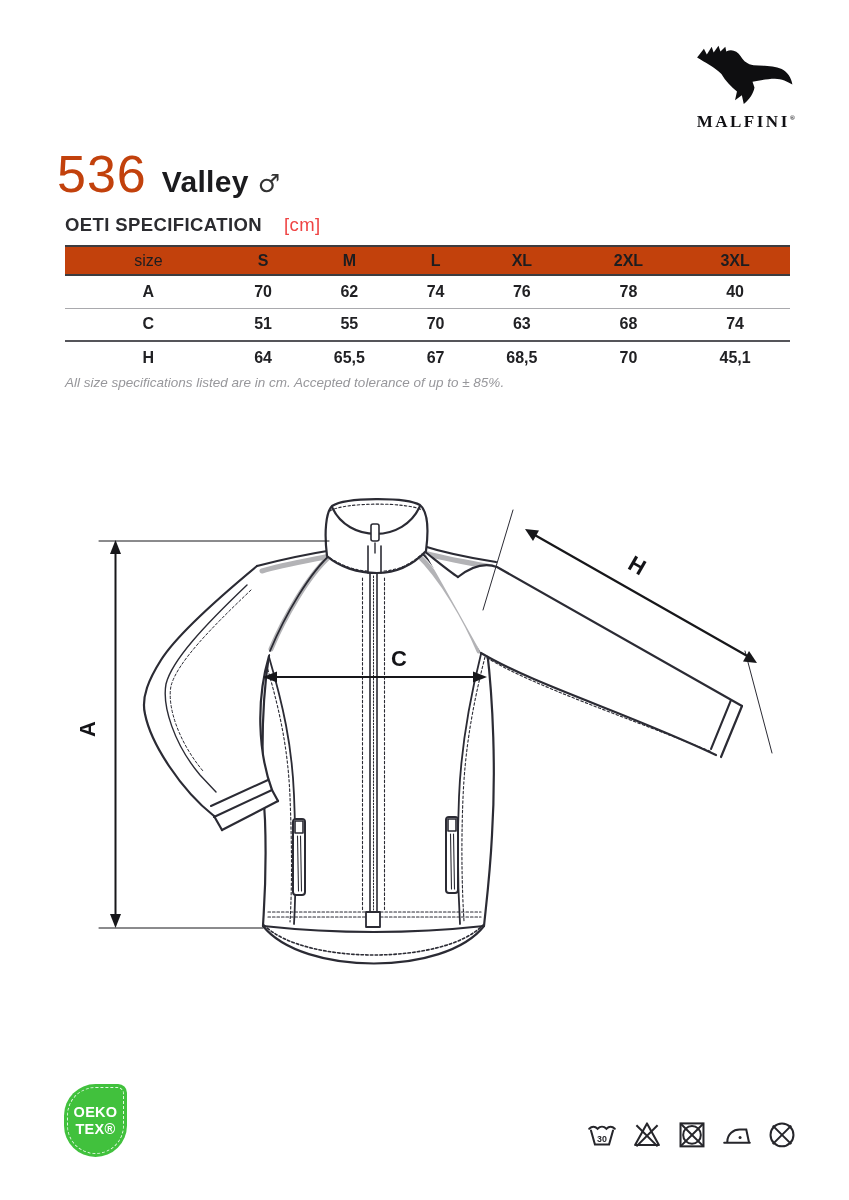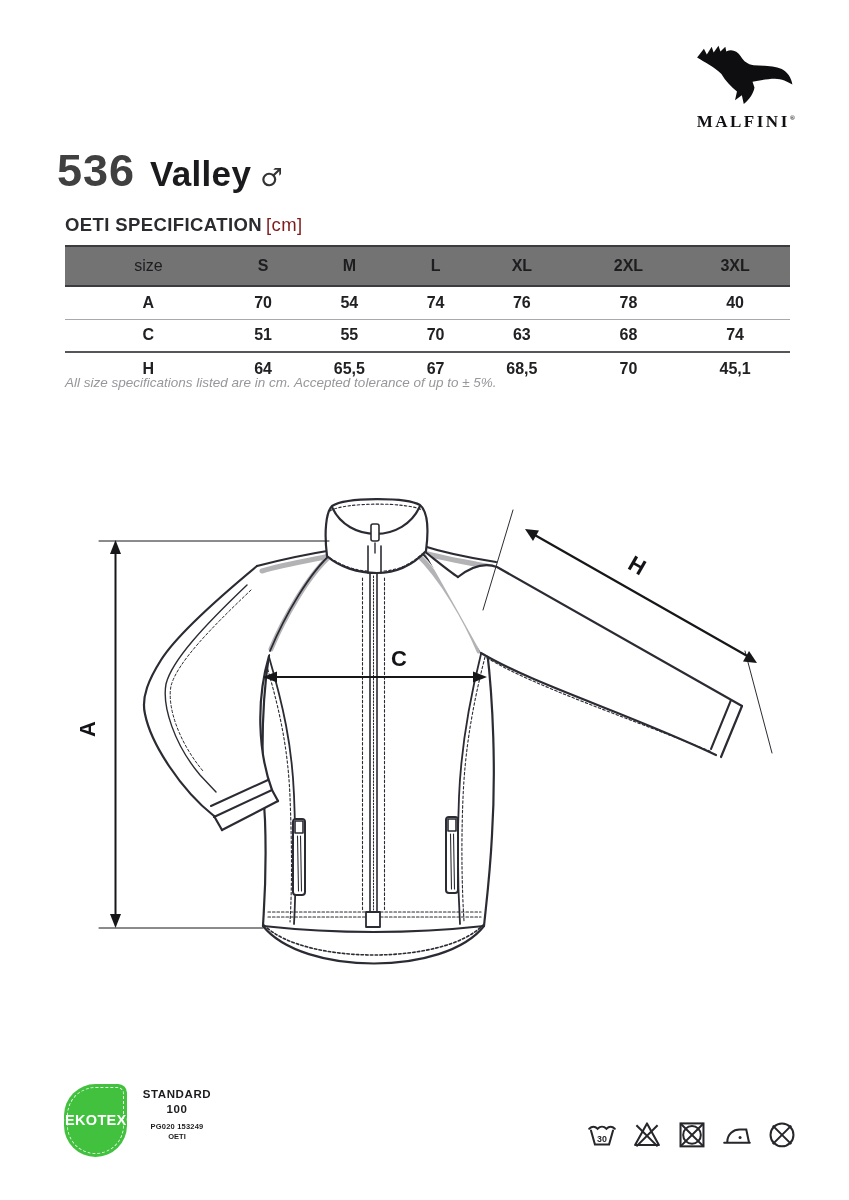--- a/index.html
+++ b/index.html
@@ -8,52 +8,52 @@
   .abs{position:absolute}
 
   
   .logo{right:54px;top:36px;width:125px;text-align:right}
   .wordmark{margin-top:2px;font-family:"Liberation Serif",serif;font-weight:700;
             font-size:17px;letter-spacing:2.5px;color:#101014;white-space:nowrap}
   .wordmark sup{font-size:7px;letter-spacing:0}
 
   
   .title-row{left:57px;top:148px;display:flex;align-items:baseline}
-  .prod-no{font-size:45px;font-weight:700;color:#404040;letter-spacing:1px;line-height:1}
-  .prod-name{font-size:35px;font-weight:700;color:#1b1b1e;margin-left:15px;letter-spacing:.3px}
+  .prod-no{font-size:52px;font-weight:400;color:#c2410c;letter-spacing:1px;line-height:1}
+  .prod-name{font-size:30px;font-weight:700;color:#1b1b1e;margin-left:15px;letter-spacing:.3px}
   .gender{font-family:"DejaVu Sans",sans-serif;font-size:25px;color:#333;margin-left:9px;font-weight:700}
 
   .section-title{left:65px;top:214px;font-size:18.5px;font-weight:700;color:#2c2c30;letter-spacing:.4px}
-  .section-title .unit{color:#7f1d1d;font-weight:400;margin-left:4px}
+  .section-title .unit{color:#ef4444;font-weight:400;margin-left:22px}
 
   
   .size-table{left:65px;top:245px;width:725px;border-collapse:collapse;font-size:16px}
   .size-table th,.size-table td{padding:0;text-align:center}
-  .size-table thead tr{background:#737373;height:40px;
+  .size-table thead tr{background:#c2410c;height:29px;
      border-top:2.5px solid #3c3c40;border-bottom:2.5px solid #3c3c40}
   .size-table thead th{font-weight:700}
   .size-table thead th:first-child{font-weight:400}
   .size-table tbody tr{height:33px}
   .size-table tbody tr:nth-child(1){border-bottom:1px solid #a9a9ad}
   .size-table tbody tr:nth-child(2){border-bottom:2px solid #55555a}
   .size-table td,.size-table .rowlab{font-weight:700;color:#212124}
   .col-size{width:23%}
 
   .note{left:65px;top:375px;font-size:13.5px;font-style:italic;color:#97979b}
 
   
   .mlabel{font-size:22px;font-weight:700;color:#141418}
   .lab-a{left:80px;top:716px;transform:rotate(-90deg)}
   .lab-c{left:391px;top:646px}
   .lab-h{left:629px;top:553px;transform:rotate(30deg)}
 
   
   .oeko{left:64px;top:1084px;display:flex}
   .leaf{width:63px;height:73px;border-radius:32px 9px 32px 32px;position:relative;
-        display:flex;align-items:center;justify-content:center;
+        display:flex;flex-direction:column;align-items:center;justify-content:center;
         color:#fff;font-weight:700;font-size:14.5px;line-height:1.12;letter-spacing:.3px}
   .leaf .inner{position:absolute;inset:3px;border:1px dashed rgba(255,255,255,.85);
         border-radius:30px 7px 30px 30px}
   .oeko-text{margin-left:7px;padding-top:3px;width:86px;text-align:center;color:#1c1c1f}
   .std{font-size:11.5px;font-weight:700;letter-spacing:.6px;line-height:1.3}
   .code{font-size:7.5px;font-weight:700;margin-top:5px;letter-spacing:.2px}
   .inst{font-size:7.5px;font-weight:700;margin-top:1px}
 
   
   .care{right:52px;top:1117px;display:flex;gap:15px;align-items:flex-end}
@@ -92,21 +92,21 @@
       <th>L</th>
       <th>XL</th>
       <th>2XL</th>
       <th>3XL</th>
     </tr>
   </thead>
   <tbody>
     <tr>
       <td class="rowlab">A</td>
       <td>70</td>
-      <td>54</td>
+      <td>62</td>
       <td>74</td>
       <td>76</td>
       <td>78</td>
       <td>40</td>
     </tr>
     <tr>
       <td class="rowlab">C</td>
       <td>51</td>
       <td>55</td>
       <td>70</td>
@@ -119,21 +119,21 @@
       <td>64</td>
       <td>65,5</td>
       <td>67</td>
       <td>68,5</td>
       <td>70</td>
       <td>45,1</td>
     </tr>
   </tbody>
 </table>
 
-<div class="abs note">All size specifications listed are in cm. Accepted tolerance of up to ± 5%.</div>
+<div class="abs note">All size specifications listed are in cm. Accepted tolerance of up to ± 85%.</div>
 
 <svg class="abs" style="left:80px;top:470px" width="720" height="520" viewBox="80 470 720 520">
   <g fill="none" stroke="#2b2b34" stroke-width="2.2" stroke-linecap="round" stroke-linejoin="round">
 
     <path fill="#fff" stroke="none" d="M269,655 C285,615 310,572 332,553 C339,567 358,573 377,573
       C394,573 412,566 426,551 C444,574 468,618 481,652 C493,700 496,770 492,835 C490,875 486,906 484,926
       C445,976 303,976 263,926 C264,906 267,875 265,820 C261,760 262,700 269,655 Z"></path>
 
     <g stroke="#b3b3b6" stroke-width="5">
       <path d="M330,556 C300,562 278,566 262,571"></path>
@@ -236,26 +236,20 @@
 <div class="abs mlabel lab-a">A</div>
 <div class="abs mlabel lab-c">C</div>
 <div class="abs mlabel lab-h">H</div>
 
 <div class="abs oeko">
   <div class="leaf" id="oeko-leaf" style="background: rgb(65, 193, 61);">
     <div class="inner"></div>
     <div>OEKO</div>
     <div>TEX®</div>
   </div>
-  <div class="oeko-text">
-    <div class="std">STANDARD</div>
-    <div class="std">100</div>
-    <div class="code">PG020 153249</div>
-    <div class="inst">OETI</div>
-  </div>
 </div>
 
 <div class="abs care">
   <svg width="30" height="34" viewBox="0 0 34 34">
     <g fill="none" stroke="#26262b" stroke-width="2.3" stroke-linecap="round">
       <path d="M2.5,11 C5.5,8 9,8 12,11 C15,8 19,8 22,11 C25,8 28.5,8 31.5,11"></path>
       <path d="M4.5,13 L9,29 L25,29 L29.5,13"></path>
     </g>
     <text x="17" y="25.5" text-anchor="middle">30</text>
   </svg>

